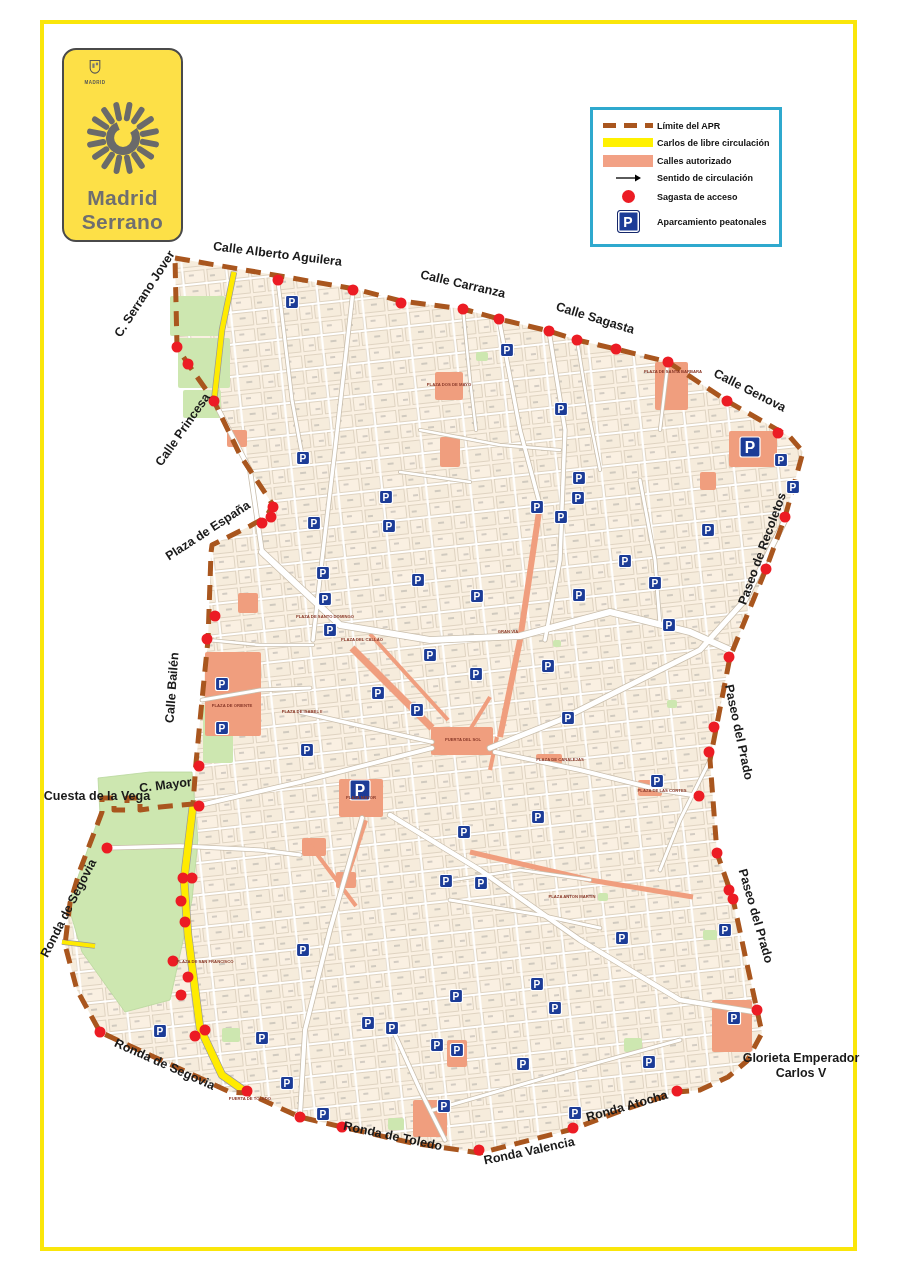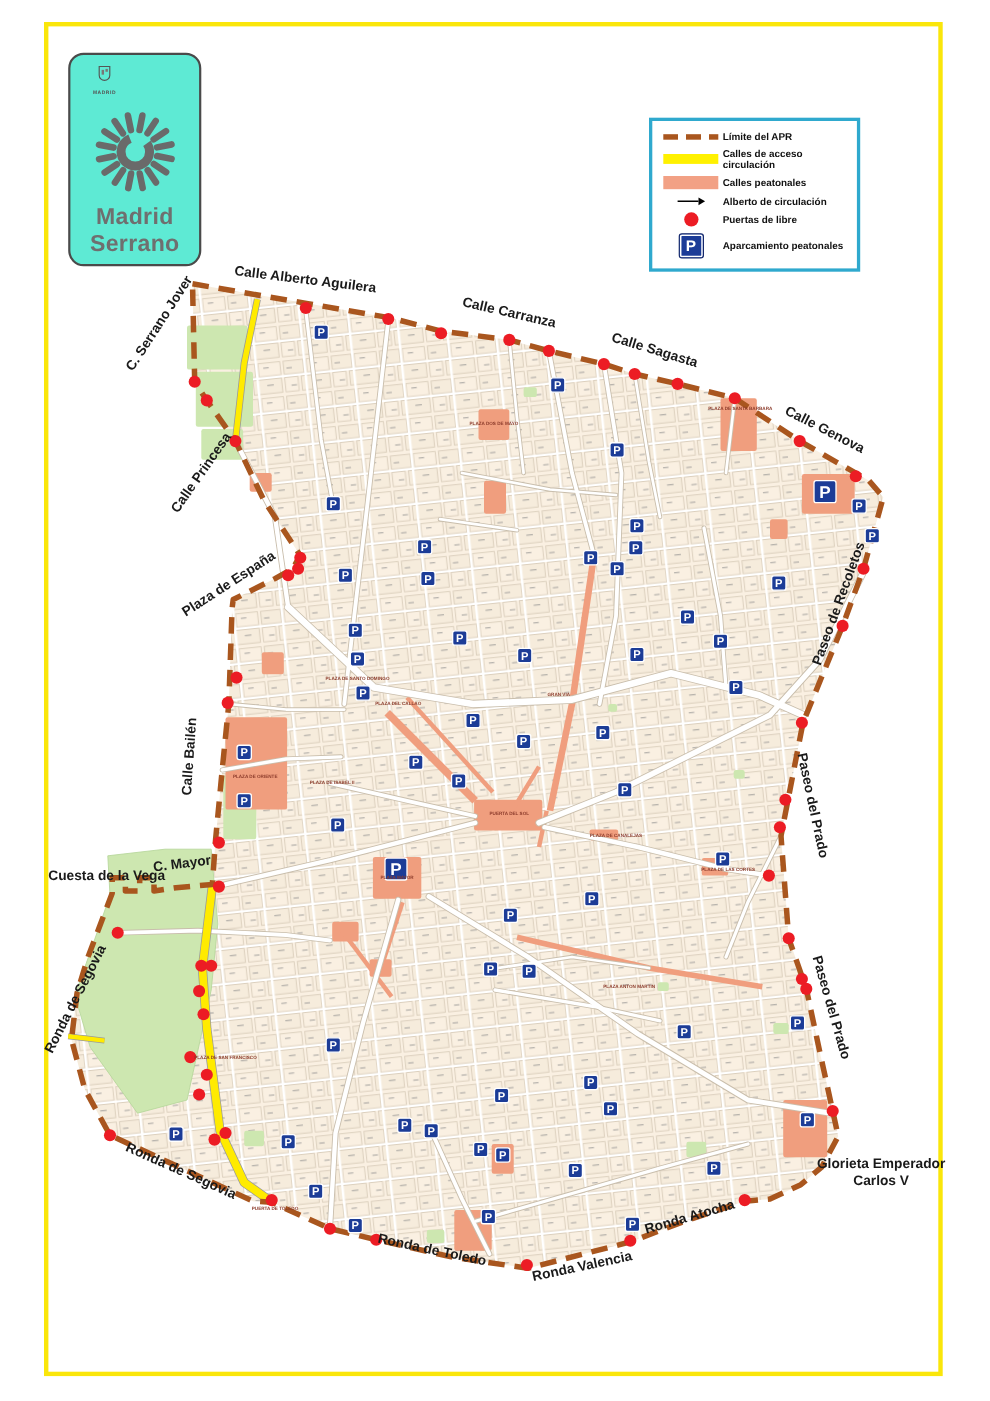--- a/index.html
+++ b/index.html
@@ -7,21 +7,21 @@
     width:900px;height:1274px;position:relative;background:#ffffff;
     font-family:"Liberation Sans","DejaVu Sans",sans-serif;overflow:hidden;
   }
   .frame{
     position:absolute;left:40px;top:20px;width:809px;height:1223px;
     border:4px solid #FAE60A;z-index:1;
   }
   
   .logo-card{
     position:absolute;left:62px;top:48px;width:117px;height:190px;
-    border:2.5px solid #4A4A4A;border-radius:14px;background:#5eead4;z-index:5;
+    border:2.5px solid #4A4A4A;border-radius:14px;background:#fde047;z-index:5;
   }
   .crest{position:absolute;left:16px;top:9px;width:30px;text-align:center;}
   .crest-label{font-size:4.5px;color:#555;letter-spacing:.5px;margin-top:1px;font-weight:bold;}
   .sun-wrap{position:absolute;left:50%;top:40px;transform:translateX(-50%);}
   .logo-title{position:absolute;left:0;right:0;top:136px;text-align:center;
     font-size:21px;font-weight:bold;color:#6F6F6F;line-height:1.15;letter-spacing:.3px;}
   
   .legend{
     position:absolute;left:590px;top:107px;width:192px;height:140px;z-index:5;
     border:3px solid #2FA9CE;background:#fff;box-sizing:border-box;
@@ -89,42 +89,42 @@
   <div class="lrow">
     <span class="sym">
         <span class="dashline"></span>
       </span>
     <span class="ltext">Límite del APR</span>
   </div>
   <div class="lrow">
     <span class="sym">
         <span class="yellowbar"></span>
       </span>
-    <span class="ltext">Calles de acceso circulación</span>
+    <span class="ltext">Carlos de libre circulación</span>
   </div>
   <div class="lrow">
     <span class="sym">
         <span class="salmonbar"></span>
       </span>
-    <span class="ltext">Calles peatonales</span>
+    <span class="ltext">Calles autorizado</span>
   </div>
   <div class="lrow">
     <span class="sym">
       <svg width="30" height="10">
           <line x1="3" y1="5" x2="22" y2="5" stroke="#000" stroke-width="1.3"></line>
           <path d="M22 1.5 28 5 22 8.5z" fill="#000"></path>
         </svg>
     </span>
-    <span class="ltext">Alberto de circulación</span>
+    <span class="ltext">Sentido de circulación</span>
   </div>
   <div class="lrow">
     <span class="sym">
         <span class="reddot"></span>
       </span>
-    <span class="ltext">Puertas de libre</span>
+    <span class="ltext">Sagasta de acceso</span>
   </div>
   <div class="lrow">
     <span class="sym">
         <span class="psign">P</span>
       </span>
     <span class="ltext">Aparcamiento peatonales</span>
   </div>
 </div>
 
 <svg id="map-svg" width="900" height="1274" viewBox="0 0 900 1274">

